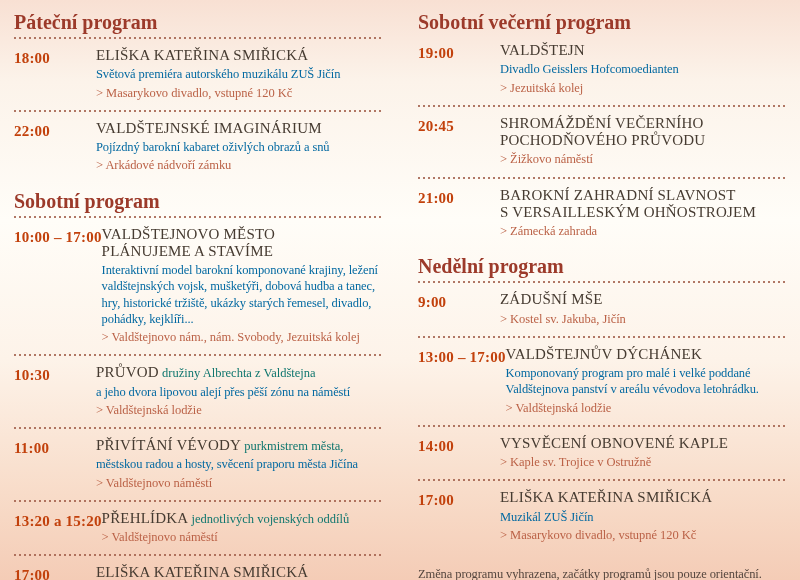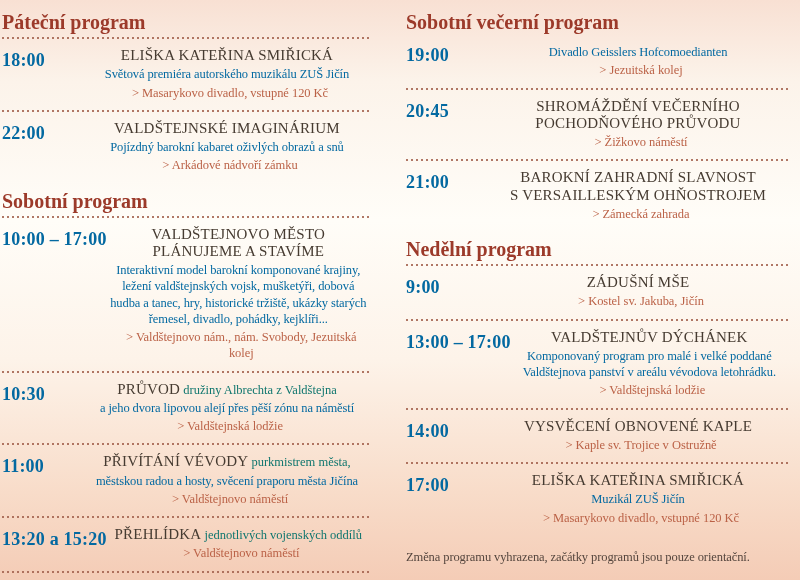--- a/index.html
+++ b/index.html
@@ -6,21 +6,21 @@
   body {
     width: 800px; height: 580px; overflow: hidden;
     background: linear-gradient(180deg,
       #f8e0d3 0%, #fcf3ea 14%, #fffdf8 38%,
       #fdf3e9 62%, #f8dcc9 85%, #f4ccb6 100%);
     font-family: "Liberation Serif", "DejaVu Serif", serif;
   }
   .page {
     display: flex; gap: 36px;
     box-sizing: border-box;
-    padding: 8px 12px 0 2px;
+    padding: 8px 12px 0 14px;
     height: 100%;
   }
   .col-left  { width: 368px; flex: none; }
   .col-right { flex: 1; min-width: 0; }
 
   .heading {
     font-size: 20px; font-weight: bold;
     color: #9c3a2a; line-height: 1.2;
     margin: 9px 0 3px;
   }
@@ -28,39 +28,39 @@
 
   .rule {
     height: 2px; margin: 3px 0;
     background: repeating-linear-gradient(90deg, #a2604c 0 2px, transparent 2px 5px);
     opacity: 0.85;
   }
 
   .event { display: flex; padding: 5px 0 6px; }
   .time {
     flex: 0 0 82px; white-space: nowrap;
-    font-weight: bold; font-size: 18px; letter-spacing: 0.2px;
-    color: #0369a1; padding-top: 3px;
-  }
-  .ebody { flex: 1; min-width: 0; text-align: center; }
+    font-weight: bold; font-size: 15px; letter-spacing: 0.2px;
+    color: #c2410c; padding-top: 3px;
+  }
+  .ebody { flex: 1; min-width: 0; }
 
   .title-line {
     font-size: 15px; color: #463b31;
     line-height: 1.15; letter-spacing: 0.2px;
   }
   .title-rest {
     font-size: 12.5px; letter-spacing: 0; color: #0f766e;
   }
   .desc {
     font-size: 12.5px; color: #0369a1;
     line-height: 1.3; letter-spacing: -0.1px; margin-top: 2px;
   }
   .loc {
     font-size: 12.5px; color: #bb6247;
-    line-height: 1.3; letter-spacing: -0.05px; margin-top: 2px; margin-left: 6px;
+    line-height: 1.3; letter-spacing: -0.05px; margin-top: 2px;
   }
 
   .footer {
     margin-top: 16px;
     font-size: 12.5px; color: #55463e;
     line-height: 1.5; letter-spacing: -0.1px;
   }
 </style>
 </head>
 <body>
@@ -132,20 +132,21 @@
           </div>
         </div>
       </div>
   </div>
   <div class="col-right">
     <div data-col="1">
         <div class="heading">Sobotní večerní program</div>
         <div class="event">
           <div class="time">19:00</div>
           <div class="ebody">
+            <div class="title-line"><span>VALDŠTEJN</span></div>
             <div class="desc">Divadlo Geisslers Hofcomoedianten</div>
             <div class="loc">&gt; Jezuitská kolej</div>
           </div>
         </div>
         <div class="rule"></div>
         <div class="event">
           <div class="time">20:45</div>
           <div class="ebody">
             <div class="title-line"><span>SHROMÁŽDĚNÍ VEČERNÍHO</span></div>
             <div class="title-line"><span>POCHODŇOVÉHO PRŮVODU</span></div>

